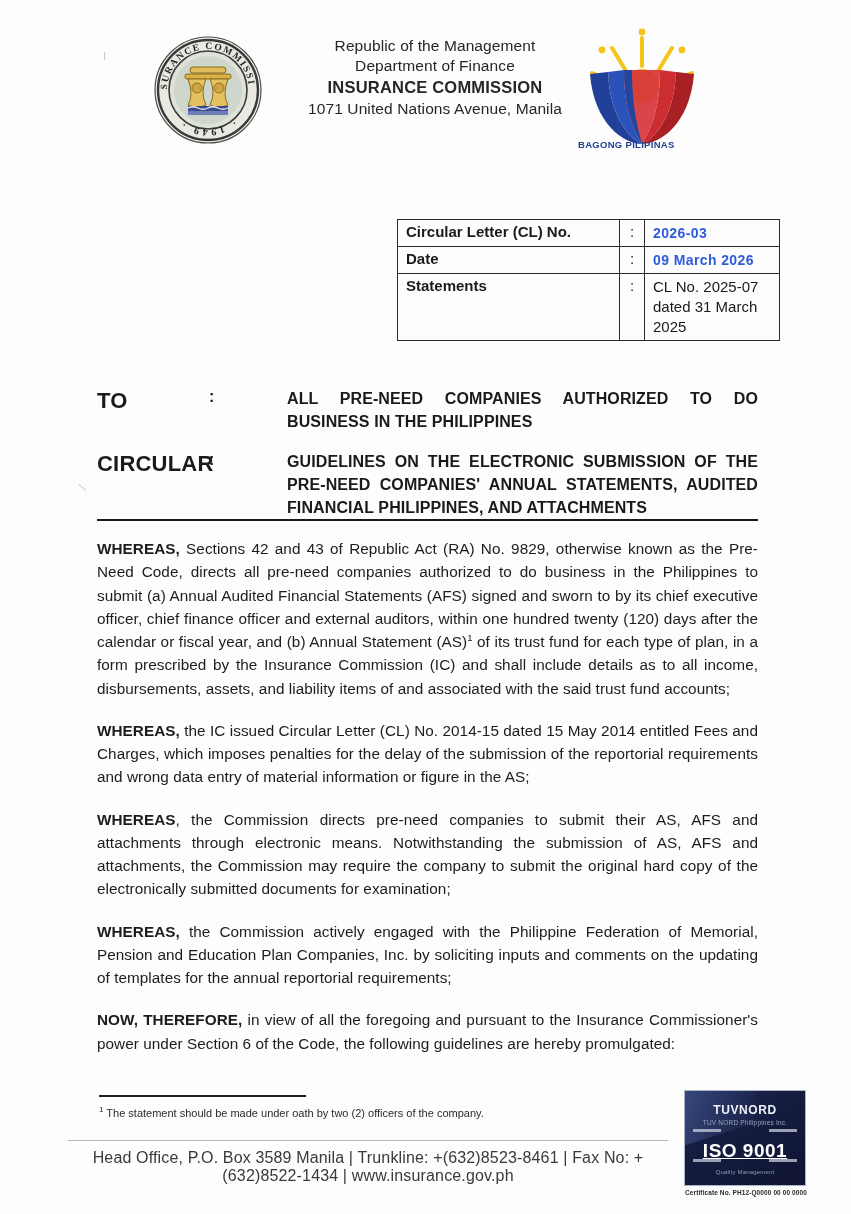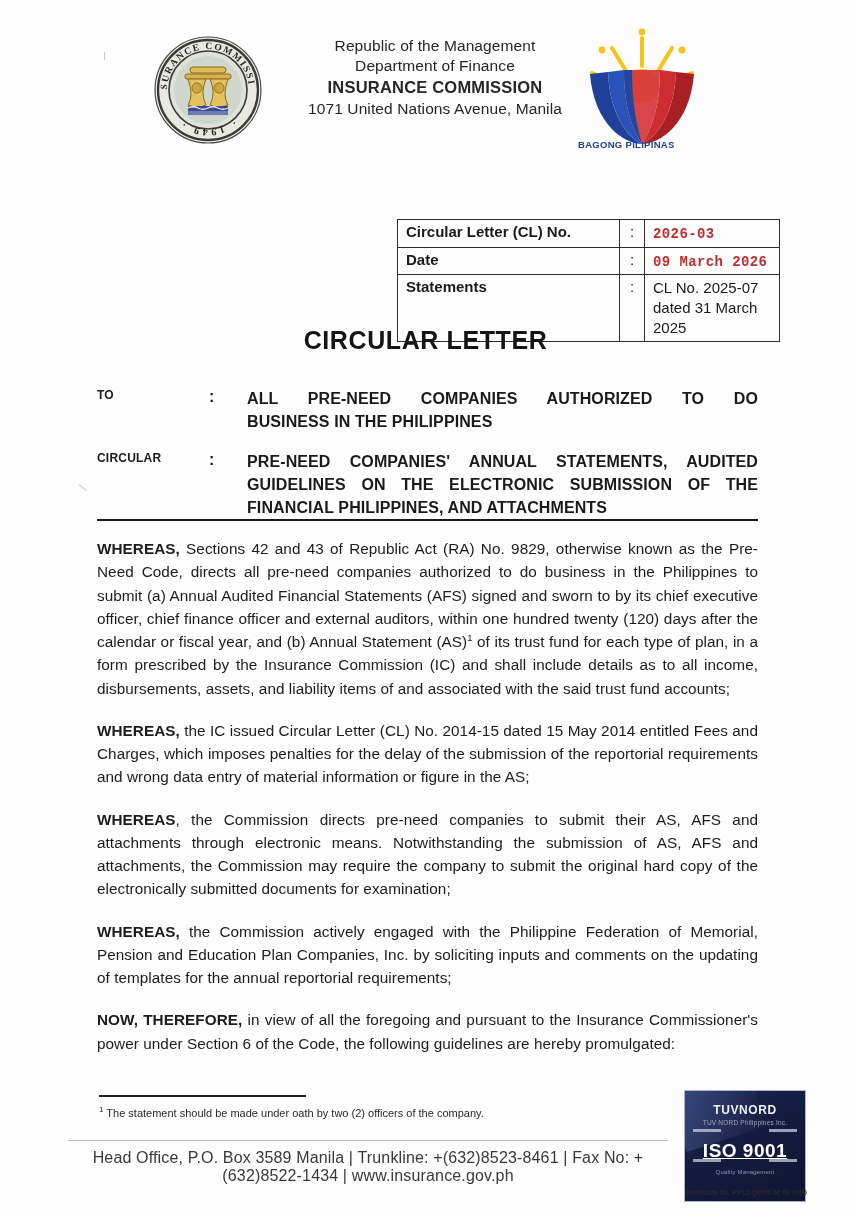--- a/index.html
+++ b/index.html
@@ -97,24 +97,24 @@
   .info-table td.c {
     width: 20px;
     text-align: center;
     padding-left: 2px;
     padding-right: 2px;
   }
   .info-table td.v {
     line-height: 1.33;
   }
   .stamped {
-    font-family: Liberation Mono, monospace;
+    font-family: Liberation Sans, sans-serif;
     font-weight: bold;
     letter-spacing: .4px;
-    color: #b91c1c;
+    color: #1d4ed8;
     font-size: 14px;
     filter: blur(0.25px);
     opacity: .92;
   }
 
   
   .doc-title {
     position: absolute;
     top: 326px;
     left: 0;
@@ -134,41 +134,42 @@
     width: 661px;
   }
   .meta-row {
     display: flex;
     align-items: flex-start;
     margin-bottom: 18px;
   }
   .meta-label {
     width: 112px;
     flex: 0 0 112px;
-    font-size: 12px;
+    font-size: 22px;
     font-weight: bold;
     letter-spacing: .2px;
   }
   .meta-colon {
     width: 38px;
     flex: 0 0 38px;
     font-size: 16px;
     font-weight: bold;
   }
   .meta-value {
     flex: 1 1 auto;
     font-size: 16px;
     font-weight: bold;
     line-height: 1.42;
     text-align: justify;
     text-align-last: left;
     letter-spacing: .1px;
   }
   .meta-value .jline {
     display: block;
+    margin-left: 40px;
   }
   .meta-value .jline.spread {
     text-align: justify;
     text-align-last: justify;
   }
 
   .rule {
     position: absolute;
     left: 97px;
     top: 519px;
@@ -245,21 +246,21 @@
     color: #3a3a3a;
     letter-spacing: .15px;
   }
 
   
   .iso-badge {
     position: absolute;
     left: 684px;
     top: 1090px;
     width: 122px;
-    height: 112px;
+    height: 96px;
     background: linear-gradient(150deg, #1b2552 0%, #141c3f 45%, #0f1530 100%);
     border: 1px solid #aeb4c6;
     box-sizing: border-box;
     overflow: hidden;
   }
   .iso-badge .sheen {
     position: absolute;
     left: -10%;
     top: -25%;
     width: 70%;
@@ -418,37 +419,36 @@
         <td class="v"><span class="stamped">09 March 2026</span></td>
       </tr>
       <tr>
         <td class="k">Statements</td>
         <td class="c">:</td>
         <td class="v">CL No. 2025-07 dated 31 March 2025</td>
       </tr>
     </tbody>
   </table>
 
-  <div class="doc-title">CIRCULAR LETTER</div>
 
   <div class="meta-block">
     <div class="meta-row">
       <div class="meta-label">TO</div>
       <div class="meta-colon">:</div>
       <div class="meta-value">
         <span class="jline spread">ALL PRE-NEED COMPANIES AUTHORIZED TO DO</span>
         <span class="jline">BUSINESS IN THE PHILIPPINES</span>
       </div>
     </div>
     <div class="meta-row">
       <div class="meta-label">CIRCULAR</div>
       <div class="meta-colon">:</div>
       <div class="meta-value">
+        <span class="jline spread">GUIDELINES ON THE ELECTRONIC SUBMISSION OF THE</span>
         <span class="jline spread">PRE-NEED COMPANIES' ANNUAL STATEMENTS, AUDITED</span>
-        <span class="jline spread">GUIDELINES ON THE ELECTRONIC SUBMISSION OF THE</span>
         <span class="jline">FINANCIAL PHILIPPINES, AND ATTACHMENTS</span>
       </div>
     </div>
   </div>
 
   <div class="rule"></div>
 
   <div class="body-text">
     <p class="para"><b>WHEREAS,</b><span> Sections 42 and 43 of Republic Act (RA) No. 9829, otherwise known as the Pre-Need Code, directs all pre-need companies authorized to do business in the Philippines to submit (a) Annual Audited Financial Statements (AFS) signed and sworn to by its chief executive officer, chief finance officer and external auditors, within one hundred twenty (120) days after the calendar or fiscal year, and (b) Annual Statement (AS)</span><sup>1</sup><span> of its trust fund for each type of plan, in a form prescribed by the Insurance Commission (IC) and shall include details as to all income, disbursements, assets, and liability items of and associated with the said trust fund accounts;</span></p>
 

